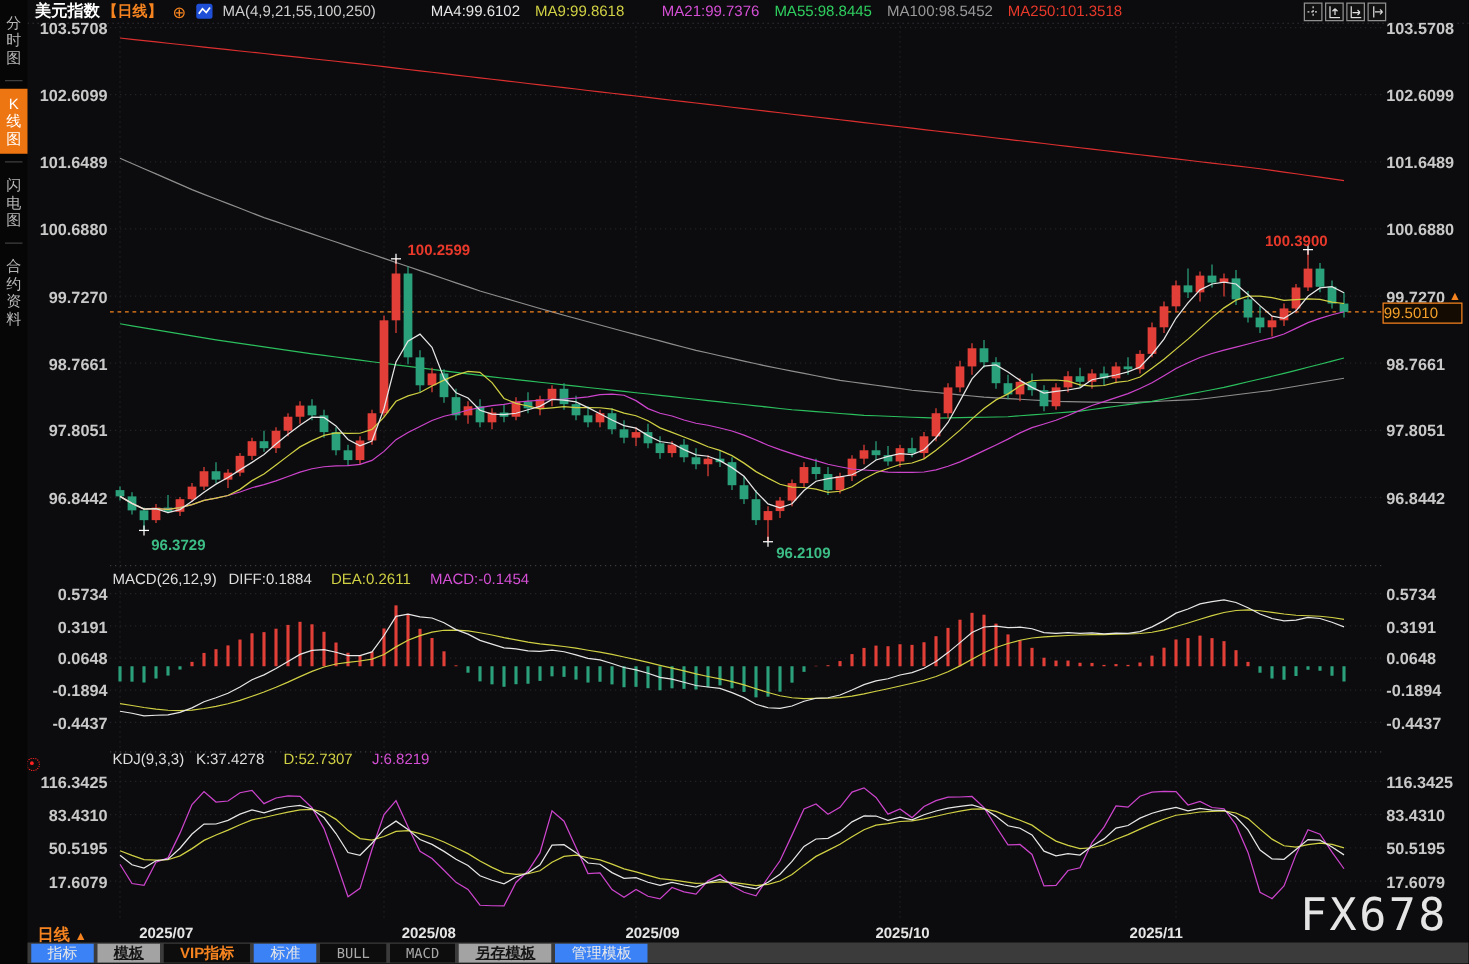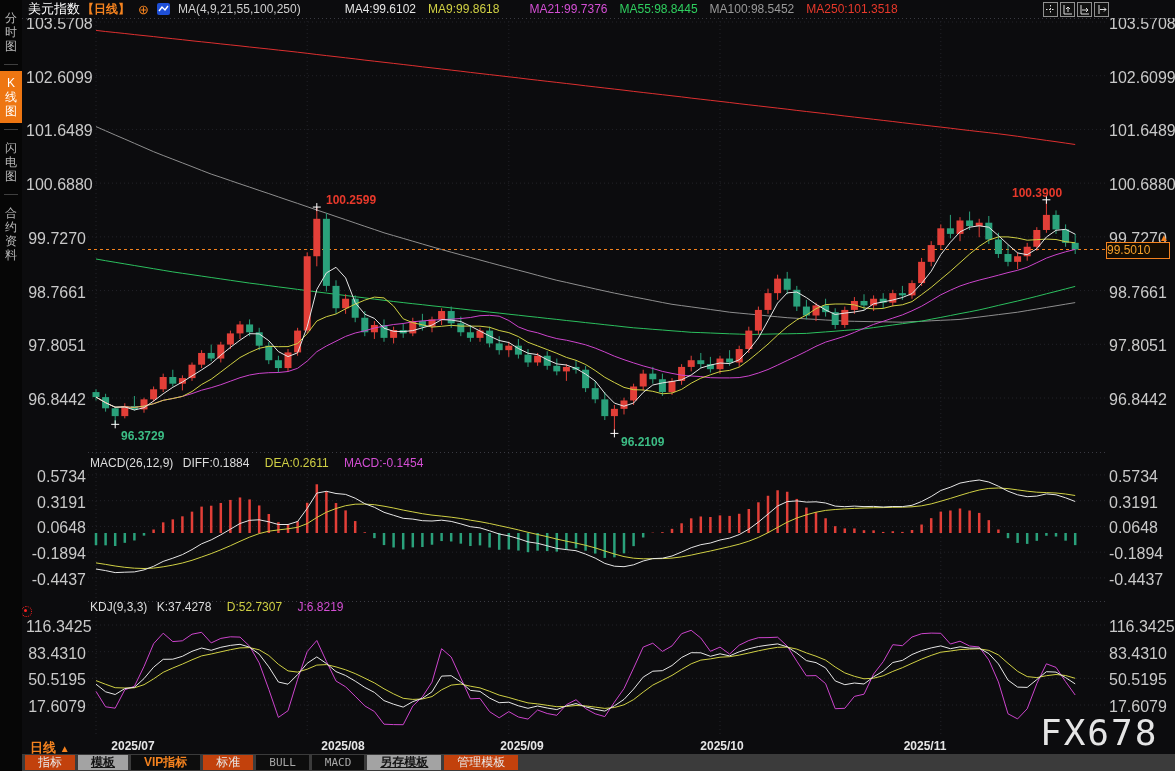--- a/index.html
+++ b/index.html
@@ -8,35 +8,35 @@
   
   #sidebar{position:absolute;left:0;top:0;width:22px;height:771px;background:#060606;z-index:6;}
   .side-tab{width:22px;text-align:center;color:#b8b8b8;font-size:12px;line-height:14px;
             padding:5px 0;cursor:pointer;}
   .side-tab.active{background:#ee7612;color:#fff;}
   .side-sep{width:14px;height:1px;background:#3f3f3f;margin:6px auto;}
   
   #header{position:absolute;left:22px;top:0;width:1153px;height:18px;display:flex;
           align-items:center;gap:8px;padding-left:6px;font-size:12px;color:#cfcfcf;
           background:#0c0c0e;z-index:5;white-space:nowrap;}
-  #header .title{color:#fff;font-weight:normal;font-size:13px;}
+  #header .title{color:#fff;font-weight:bold;font-size:13px;}
   #header .period{color:#f5831f;font-weight:bold;}
   #header .plus{color:#f5831f;font-size:13px;}
   .chart-badge{display:inline-block;width:13px;height:12px;background:#1e4fd6;border-radius:2px;}
   #topright-icons{position:absolute;left:1043px;top:2px;display:flex;gap:2px;z-index:7;}
   .tr-icon{width:13px;height:13px;border:1px solid #909090;background:#111;display:flex;
            align-items:center;justify-content:center;}
   
   #chart{position:absolute;left:0;top:0;z-index:1;}
   .grid{stroke:#232329;stroke-width:1;stroke-dasharray:1 3;}
   .sep{stroke:#3a3a42;stroke-width:1;stroke-dasharray:1 3;}
   .priceline{stroke:#f5831f;stroke-width:1;stroke-dasharray:3 3;}
   .ln{fill:none;stroke-width:1;}
   
-  .axis{position:absolute;font-size:16px;color:#c9c9c9;width:60px;z-index:3;}
+  .axis{position:absolute;font-size:13px;color:#c9c9c9;width:60px;z-index:3;font-weight:bold;}
   .axis.l{left:26px;text-align:right;}
   .axis.r{left:1109px;text-align:left;}
   
   .panel-head{position:absolute;left:90px;font-size:12px;color:#dedede;z-index:3;white-space:nowrap;}
   .panel-head .yel{color:#d0d044;margin-left:12px;}
   .panel-head .mag{color:#d44fd4;margin-left:12px;}
   
   .ann{position:absolute;font-size:12px;font-weight:bold;z-index:3;}
   .ann.red{color:#e8392b;}
   .ann.grn{color:#3cbd85;}
@@ -52,21 +52,21 @@
   #period-label{position:absolute;left:30px;top:739px;color:#f5831f;font-weight:bold;font-size:13px;z-index:3;}
   .xdate{position:absolute;top:739px;transform:translateX(-50%);color:#e6e6e6;font-weight:bold;
          font-size:12px;z-index:3;}
   
   #watermark{position:absolute;left:1040px;top:712px;font-family:"DejaVu Sans Mono",monospace;
              font-size:36px;color:#e5e5e5;letter-spacing:2px;z-index:4;}
   
   #toolbar{position:absolute;left:22px;top:754px;width:1153px;height:17px;background:#3b3b3b;
            display:flex;align-items:center;gap:3px;padding-left:3px;box-sizing:border-box;z-index:6;}
   .tbtn{height:15px;line-height:15px;padding:0 13px;font-size:12px;cursor:pointer;white-space:nowrap;}
-  .tbtn.plain{background:#c2410c;color:#e8e8e8;}
+  .tbtn.plain{background:#3b82f6;color:#e8e8e8;}
   .tbtn.orange{background:#a3a3a3;color:#151515;font-weight:bold;text-decoration:underline;}
   .tbtn.orange-text{background:#0d0d0d;color:#f5831f;font-weight:bold;}
   .tbtn.mono{background:#0d0d0d;color:#a8a8a8;font-family:"DejaVu Sans Mono",monospace;font-size:11px;}
 </style>
 </head>
 <body>
 
 <div id="app">
 
   <svg id="chart" width="1175" height="771">

